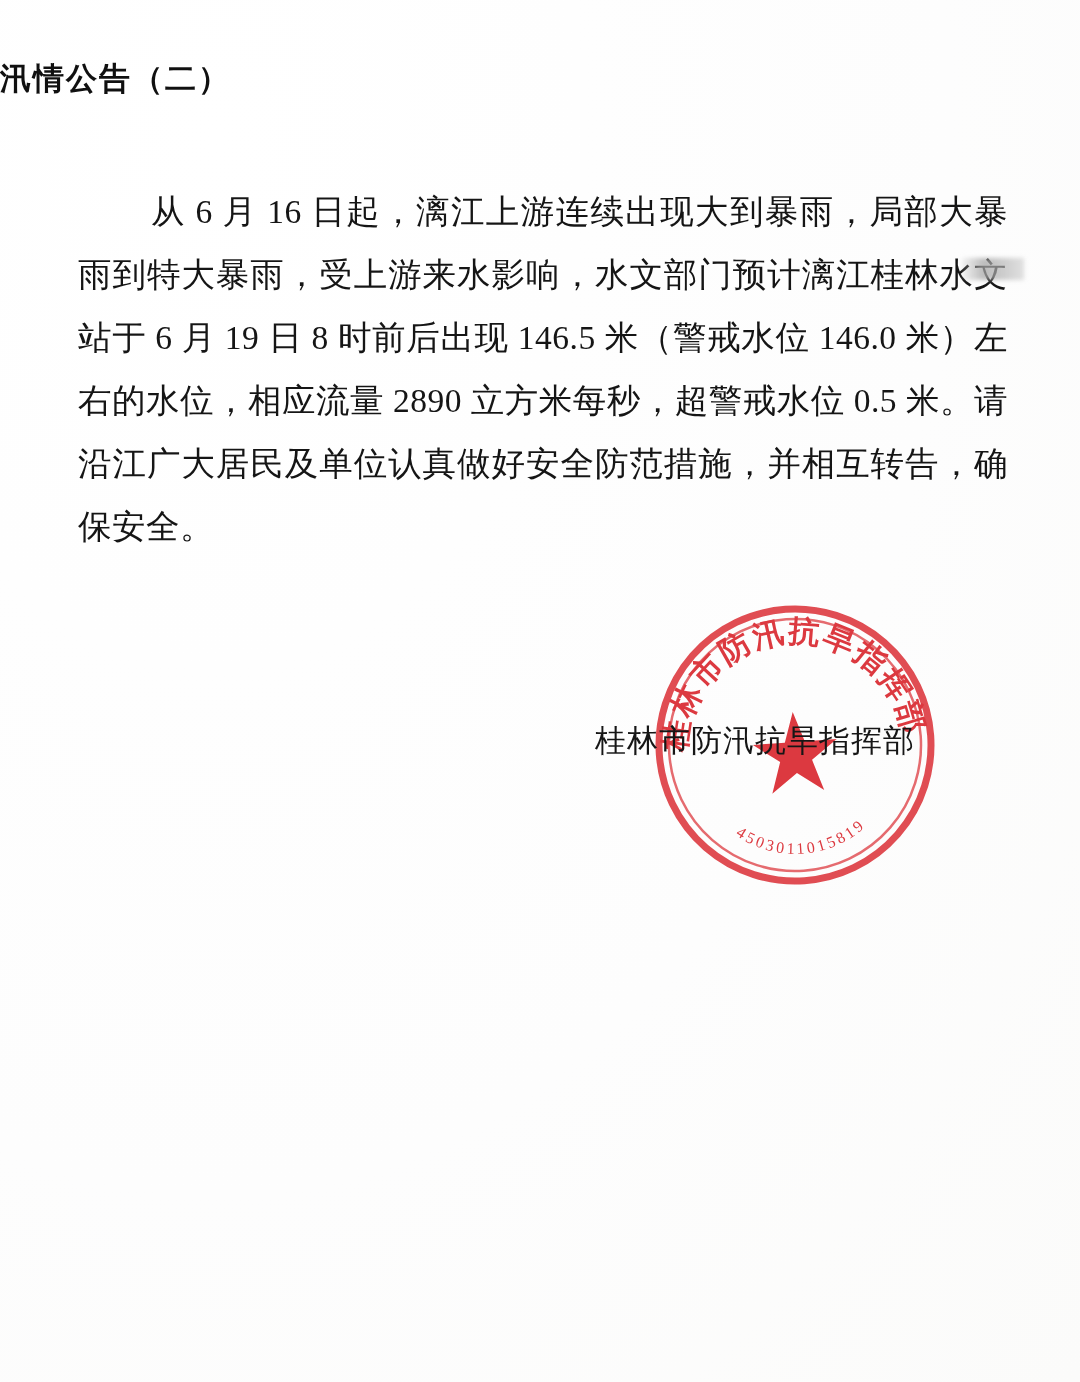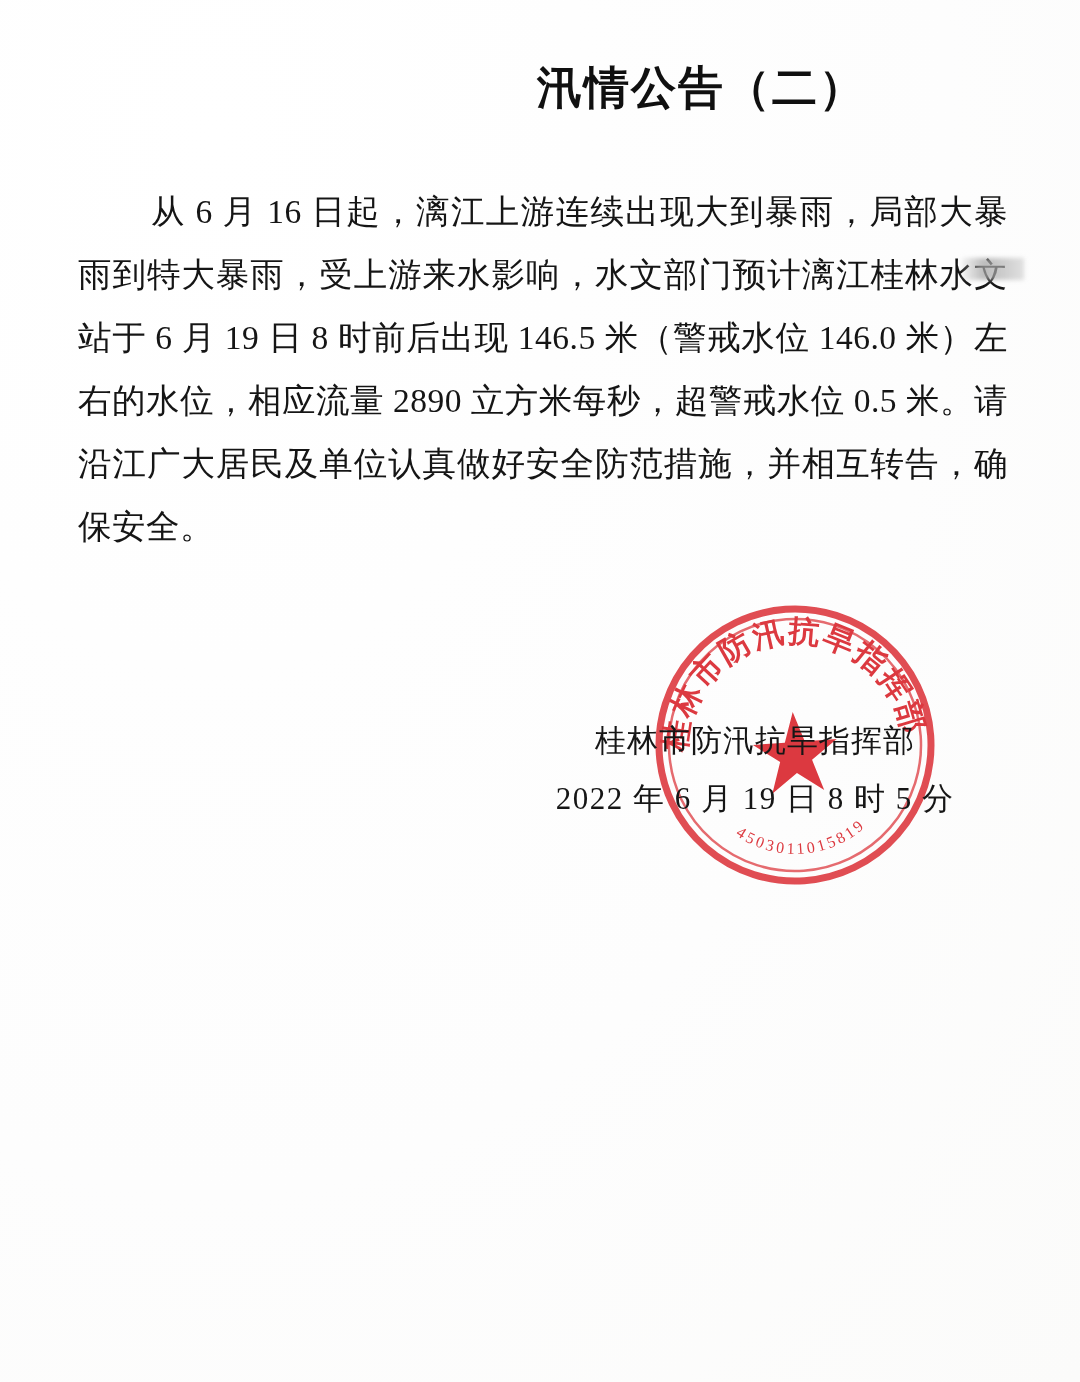--- a/index.html
+++ b/index.html
@@ -22,22 +22,22 @@
     inset: 0;
     background:
       radial-gradient(ellipse at 20% 10%, #ffffff 0%, #fdfdfd 60%, #fbfbfa 100%);
   }
 
   .doc-title {
     position: absolute;
     top: 58px;
     left: 0;
     width: 866px;
-    text-align: right;
-    font-size: 45px;
+    text-align: left;
+    font-size: 31px;
     font-weight: bold;
     letter-spacing: 2px;
     color: #101010;
     font-family: "Liberation Serif", "DejaVu Serif", serif;
   }
 
   .body-text {
     position: absolute;
     top: 180px;
     left: 78px;
@@ -150,16 +150,15 @@
       <path id="sealBottomArc" d="M 41 150 A 104 104 0 0 0 249 150" fill="none"></path>
       <text class="seal-bottom-text">
         <textPath href="#sealBottomArc" startOffset="50%" text-anchor="middle">4503011015819</textPath>
       </text>
       <polygon class="seal-star" points="145,112 155,142 187,142 161,161 171,192 145,173 119,192 129,161 103,142 135,142"></polygon>
     </svg>
   </div>
 
   <div class="signature-block">
     <div>桂林市防汛抗旱指挥部</div>
-    <div class="sig-date">2022 年 6 月 19 日 8 时 5 分</div>
   </div>
 
 </div>
 
 </body></html>

